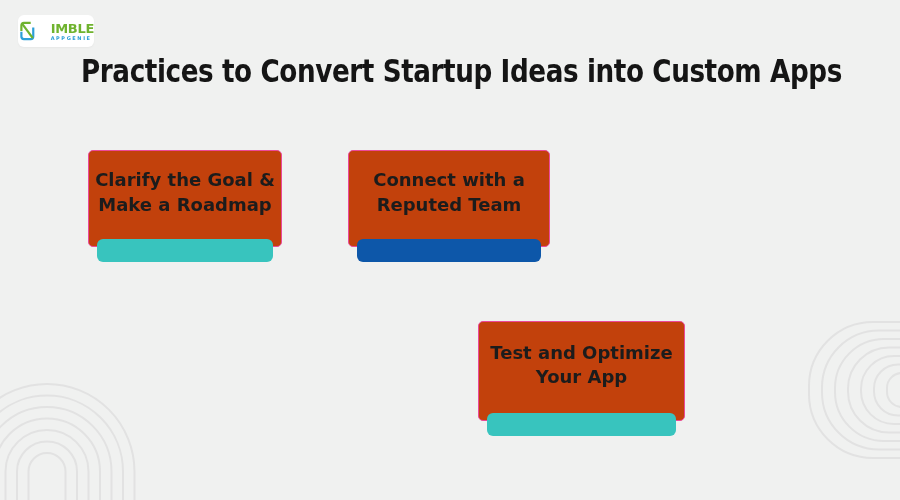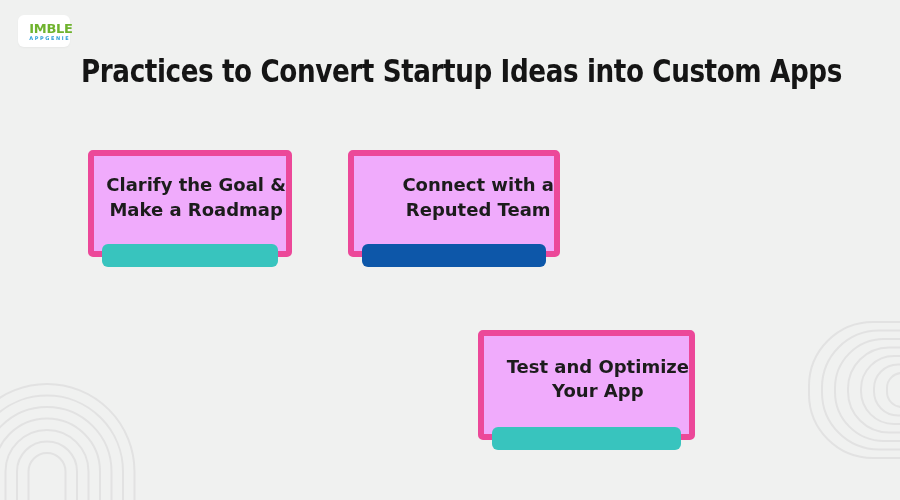--- a/index.html
+++ b/index.html
@@ -9,21 +9,21 @@
     background:#F0F1F0;
     overflow:hidden;
     font-family:"DejaVu Sans","Liberation Sans",sans-serif;
   }
   .deco{position:absolute;pointer-events:none;}
   .deco-left{left:-50px;top:380px;}
   .deco-right{left:795px;top:310px;}
 
   .logo{
     position:absolute;left:18px;top:15px;
-    width:52px;height:32px;
+    width:76px;height:32px;
     background:#ffffff;border-radius:6px;
     display:flex;align-items:center;justify-content:center;
     gap:14px;
     box-shadow:0 1px 2px rgba(0,0,0,0.04);
   }
   .logo-icon{display:block;}
   .logo-text{display:flex;flex-direction:column;line-height:1;}
   .logo-top{
     font-size:13px;font-weight:800;color:#6FB32E;
     letter-spacing:-0.3px;
@@ -37,30 +37,30 @@
     position:absolute;left:0;top:52px;width:900px;
     margin:0;text-align:center;
     font-size:32px;font-weight:800;color:#151515;
     letter-spacing:-0.5px;
     transform:scaleX(0.82);transform-origin:50% 50%;
     white-space:nowrap;
   }
 
   .card{
     position:absolute;
-    background:#f0abfc;
-    border:6px solid #ec4899;
+    background:#c2410c;
+    border:1px solid #ec4899;
     border-radius:5px;
-    display:flex;align-items:center;justify-content:flex-end;
+    display:flex;align-items:center;justify-content:center;
   }
   .card-1{left:88px; top:150px;width:192px;height:95px;}
   .card-2{left:348px;top:150px;width:200px;height:95px;}
   .card-3{left:620px;top:150px;width:195px;height:95px;}
   .card-4{left:213px;top:321px;width:205px;height:98px;}
-  .card-5{left:478px;top:330px;width:205px;height:98px;}
+  .card-5{left:478px;top:321px;width:205px;height:98px;}
 
   .card-label{
     text-align:center;
     font-size:18px;font-weight:700;color:#1C1C1C;
     line-height:1.35;
     white-space:pre-line;
     padding-bottom:12px;
   }
   .card-bar{
     position:absolute;

